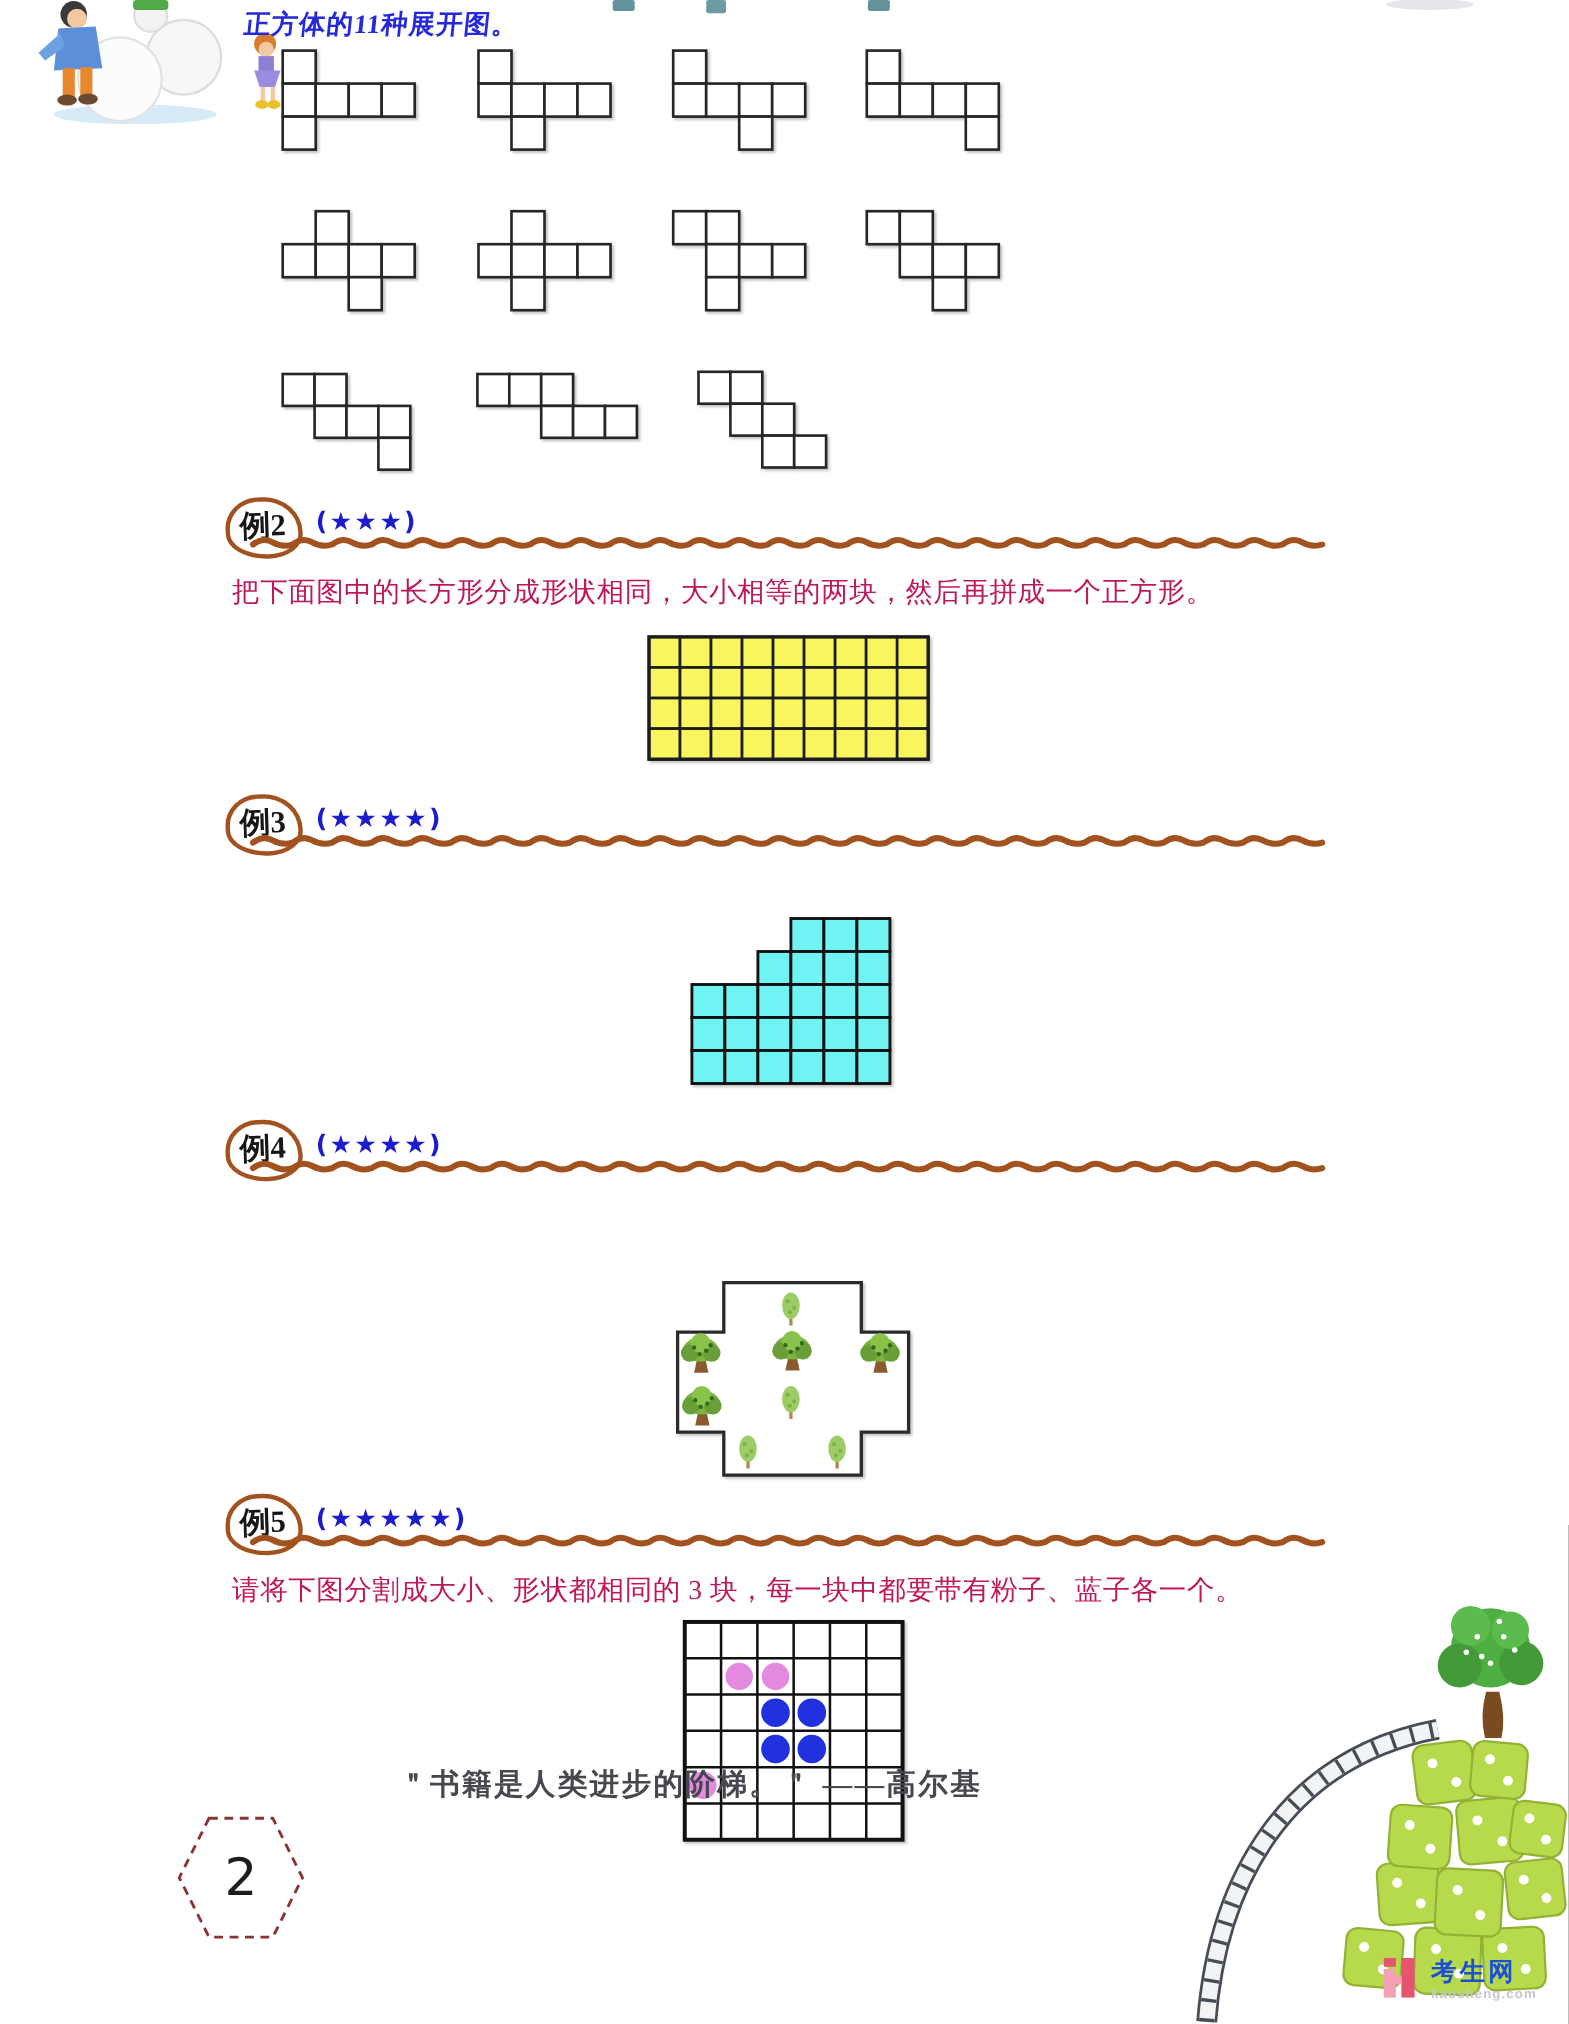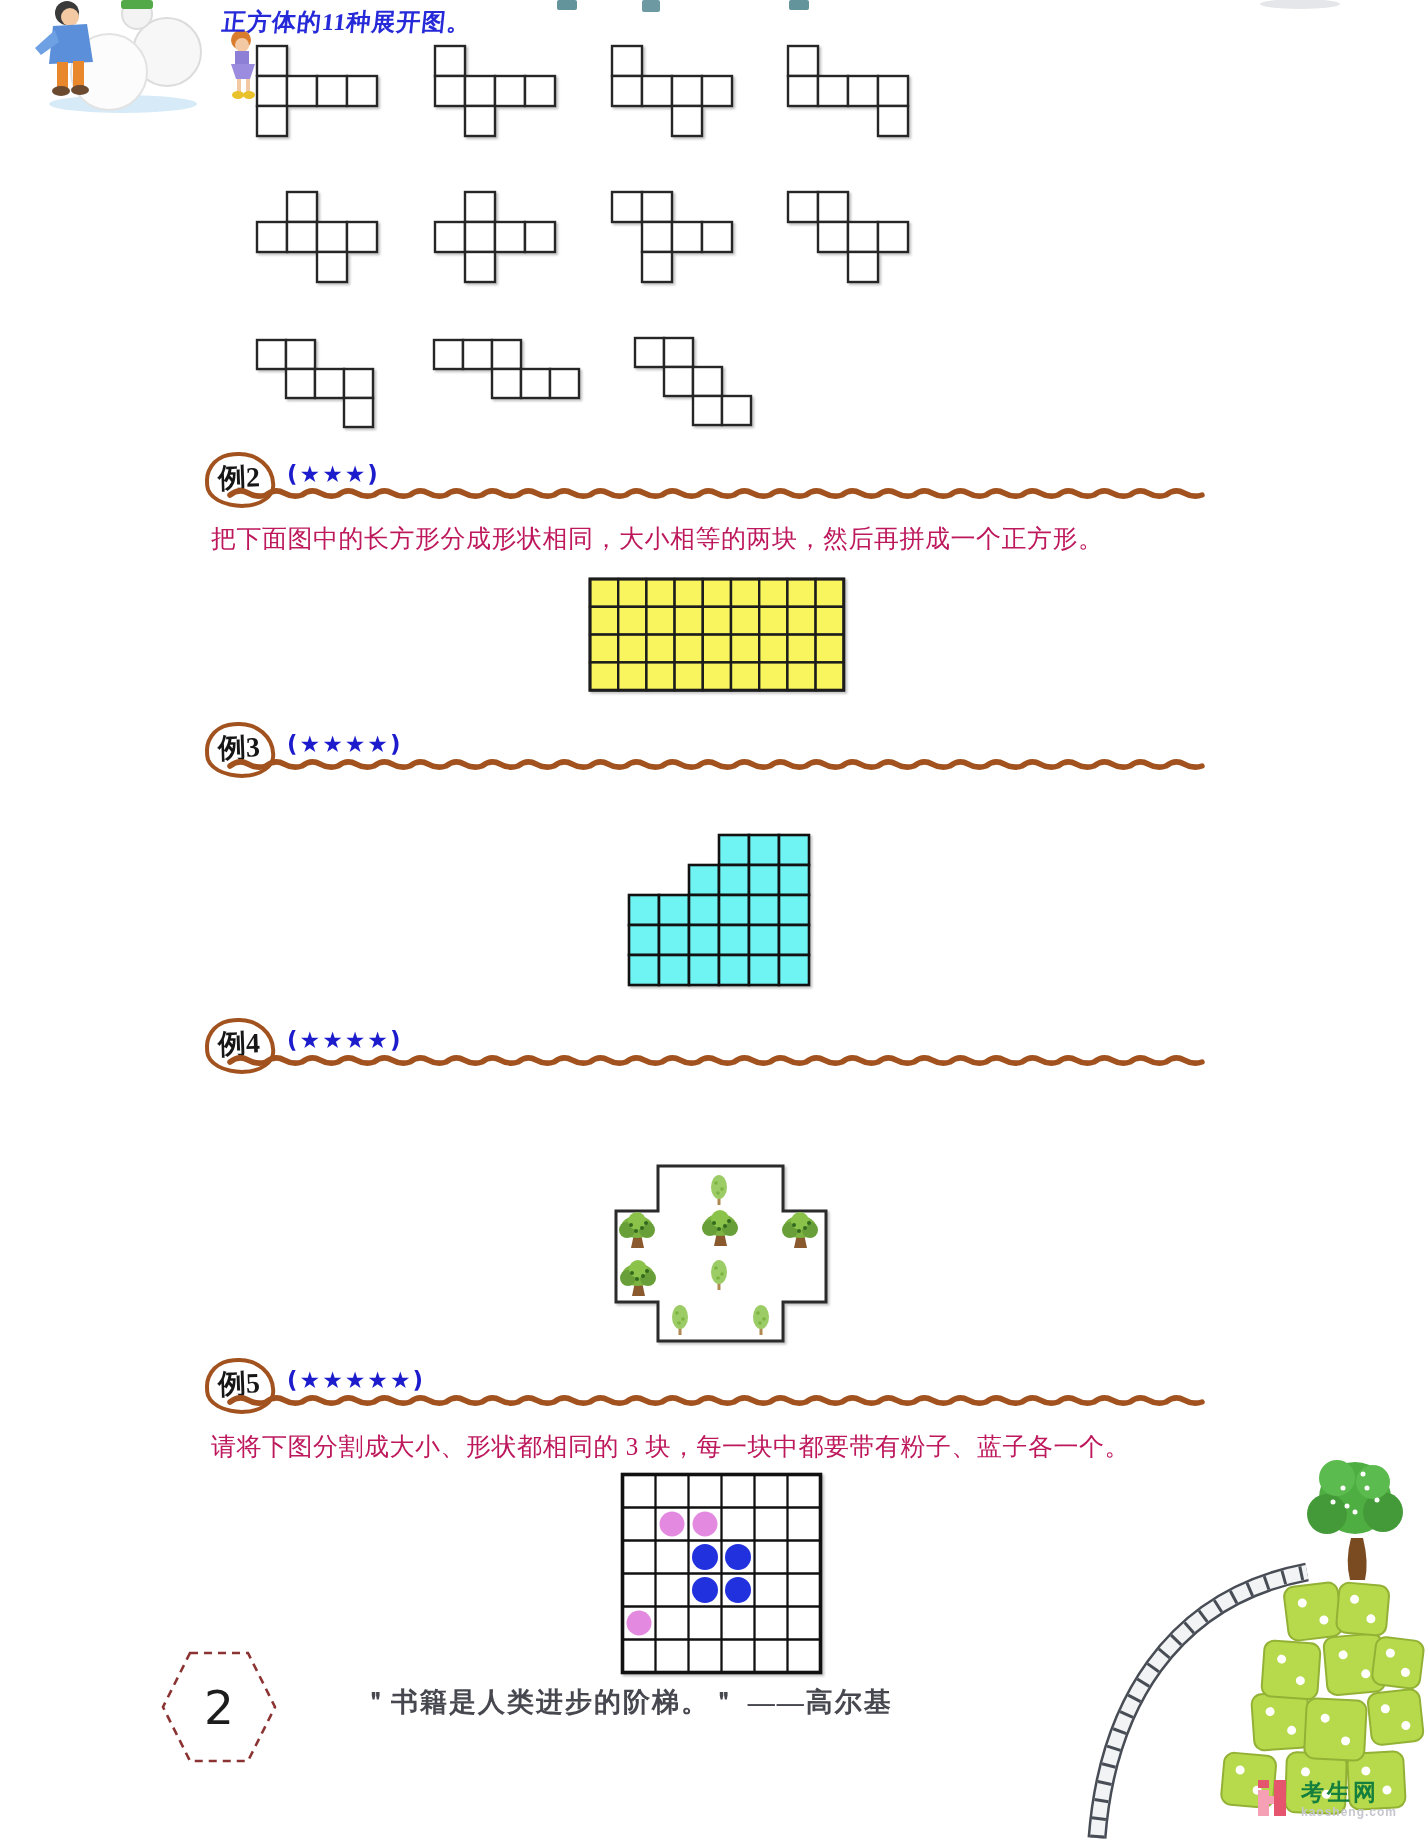--- a/index.html
+++ b/index.html
@@ -17,26 +17,26 @@
   .stars{font-family:"DejaVu Sans","Liberation Sans",sans-serif;font-size:23px;font-weight:700;
          color:var(--star-blue,#1c1ccc);margin-left:12px;letter-spacing:2px;position:relative;top:-5px;}
   .ex-text{margin:16px;font-size:25px;line-height:42px;width:1048px;color:#be185d;
            text-align:justify;letter-spacing:0.5px;}
   .fig{filter:drop-shadow(2px 2px 1px rgba(90,90,90,0.35));}
   .netcell{fill:#ffffff;stroke:var(--net-stroke,#262626);stroke-width:2.4;}
   .wave path{stroke:var(--brown,#a2521e);stroke-width:5.5;fill:none;stroke-linecap:round;}
   .pagenum{left:160px;top:1650px;width:118px;height:114px;display:flex;align-items:center;
            justify-content:center;font-family:"DejaVu Sans","Liberation Sans",sans-serif;
            font-size:47px;font-weight:500;color:#1d1d1d;}
-  .quote{left:362px;top:1684px;font-size:27px;font-weight:600;color:#47474f;
+  .quote{left:362px;top:1604px;font-size:27px;font-weight:600;color:#47474f;
          letter-spacing:2px;white-space:nowrap;}
   .wm{left:1258px;top:1780px;display:flex;align-items:flex-start;gap:9px;}
   .wm-col{display:flex;flex-direction:column;line-height:1.05;}
   .wm-name{font-family:"Liberation Sans","DejaVu Sans",sans-serif;font-size:23px;font-weight:700;
-           color:#15803d;letter-spacing:3px;}
+           color:#1d4ed8;letter-spacing:3px;}
   .wm-domain{font-family:"Liberation Sans","DejaVu Sans",sans-serif;font-size:12px;color:#c6c6ce;
              letter-spacing:1px;margin-top:2px;font-weight:bold;}
 </style>
 </head>
 <body>
 
 <div class="page">
 
   <svg class="abs" style="left:15px;top:0;width:280px;height:118px" width="280" height="118" viewBox="0 0 280 118">
     <ellipse cx="108" cy="104" rx="74" ry="9" fill="#d6ebf7"></ellipse>

